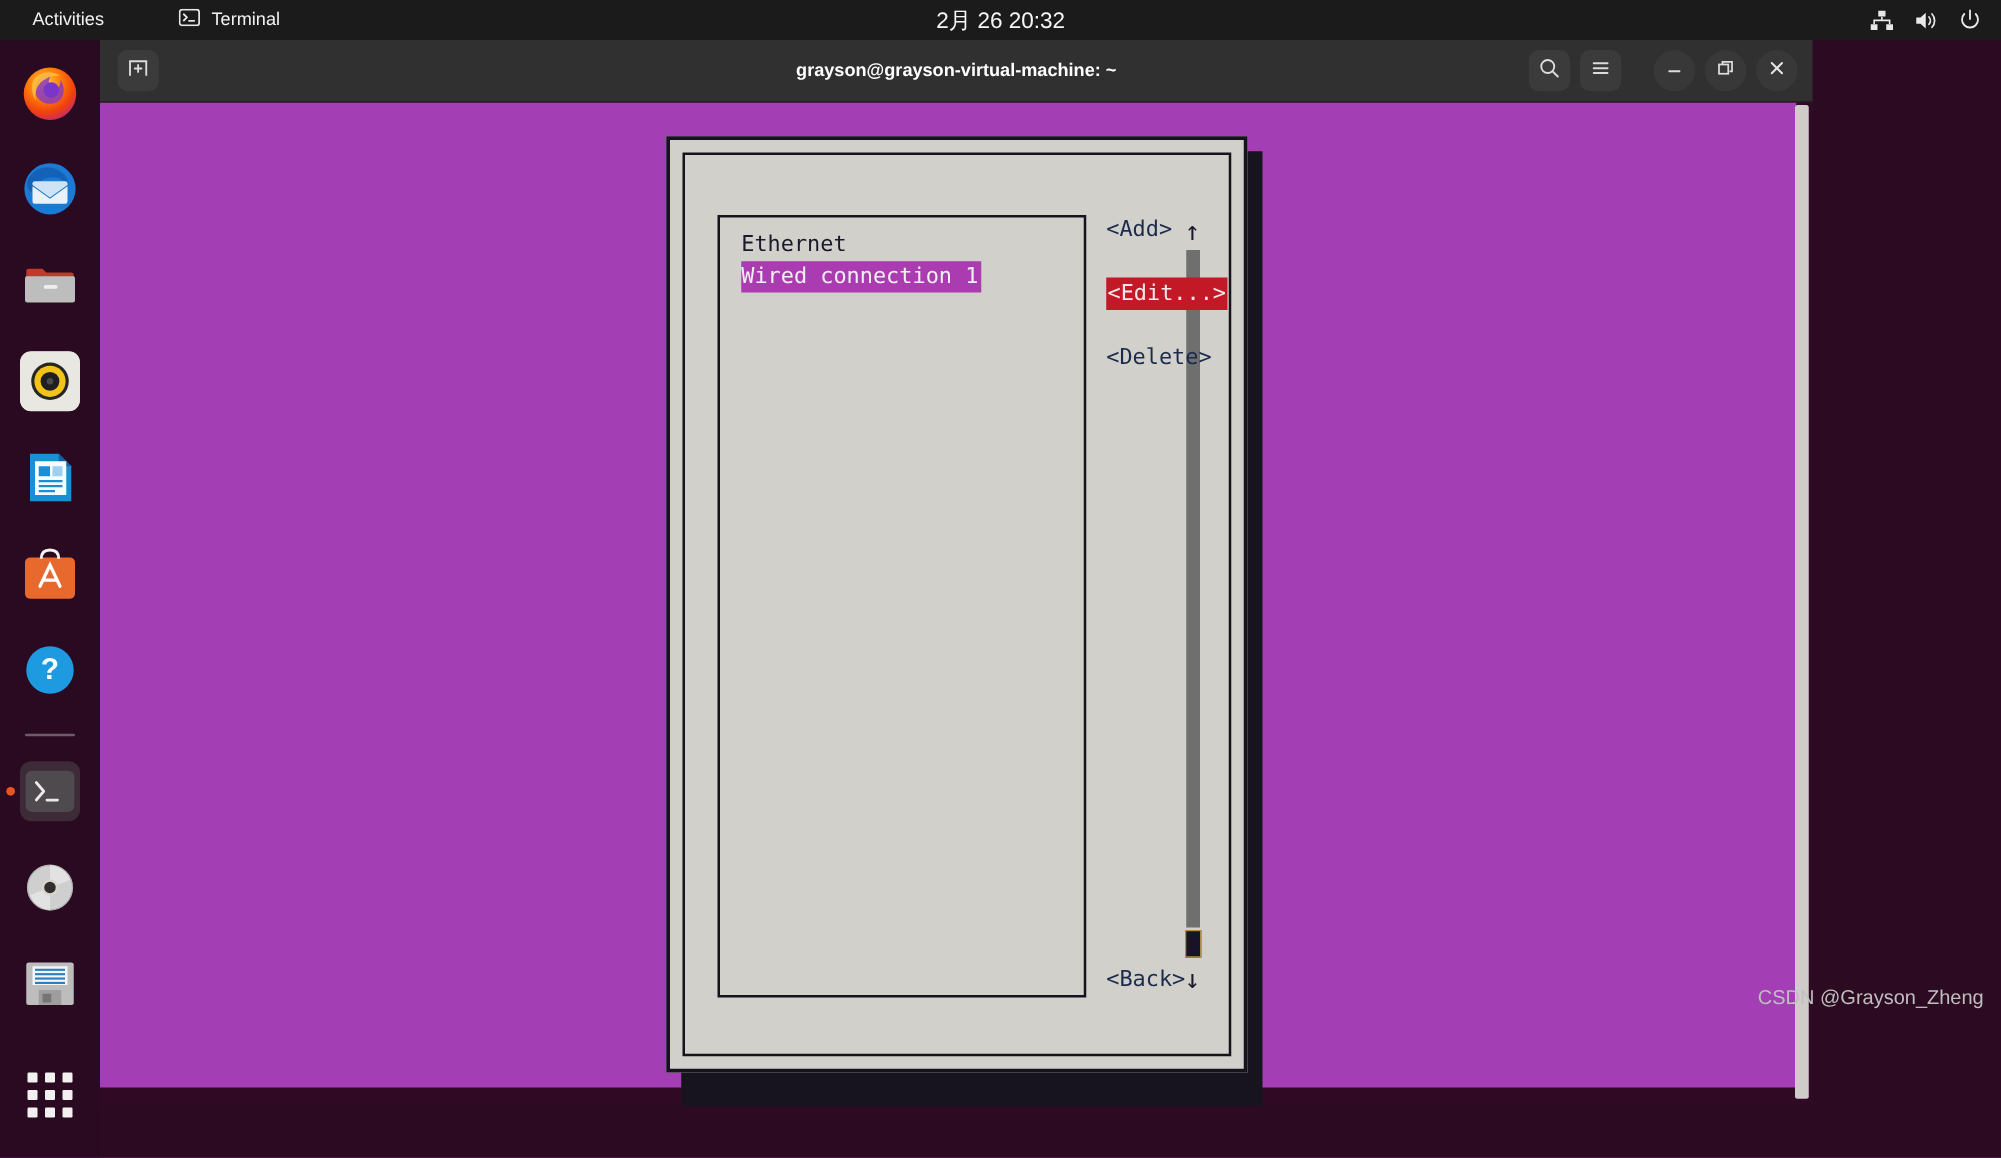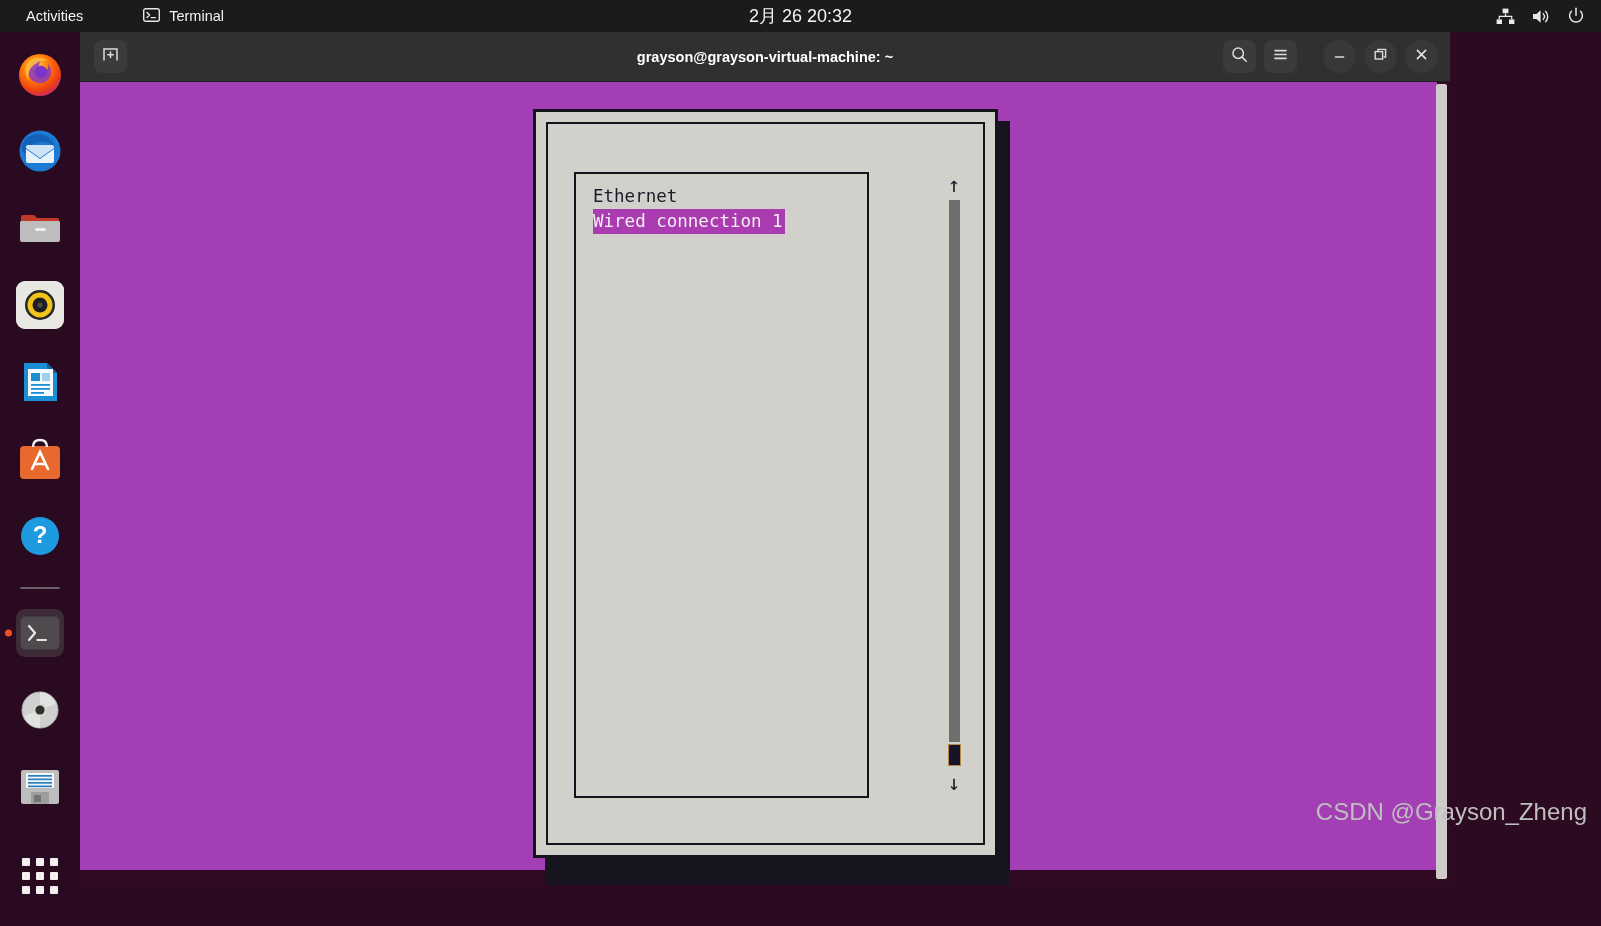--- a/index.html
+++ b/index.html
@@ -265,23 +265,23 @@
     color: #f0e9ea;
     padding: 1px 1px;
   }
   #nm-back-wrap {
     position: absolute; left: 0; bottom: 2px;
   }
 
   
   #watermark {
     position: absolute;
-    right: 14px; bottom: 0;
+    right: 14px; bottom: 18px;
     font-family: "Liberation Sans", sans-serif;
-    font-size: 24px;
+    font-size: 16px;
     color: #bfbfbf;
     z-index: 70;
     white-space: nowrap;
     margin-top: 40px;
   }
 </style>
 </head>
 <body>
 
 <div id="desktop">
@@ -555,19 +555,33 @@
         </div>
       </div>
 
       <div id="nm-scroll">
         <div class="arrow up">↑</div>
         <div class="track"></div>
         <div class="thumb"></div>
         <div class="arrow down">↓</div>
       </div>
 
+      <div id="nm-buttons">
+        <div class="nm-btn-wrap">
+          <span class="nm-btn">&lt;Add&gt;</span>
+        </div>
+        <div class="nm-btn-wrap">
+          <span class="nm-btn focused">&lt;Edit...&gt;</span>
+        </div>
+        <div class="nm-btn-wrap">
+          <span class="nm-btn">&lt;Delete&gt;</span>
+        </div>
+        <div id="nm-back-wrap">
+          <span class="nm-btn">&lt;Back&gt;</span>
+        </div>
+      </div>
 
     </div>
   </div>
 
   <div id="watermark">CSDN @Grayson_Zheng</div>
 
 </div>
 
 </body></html>

